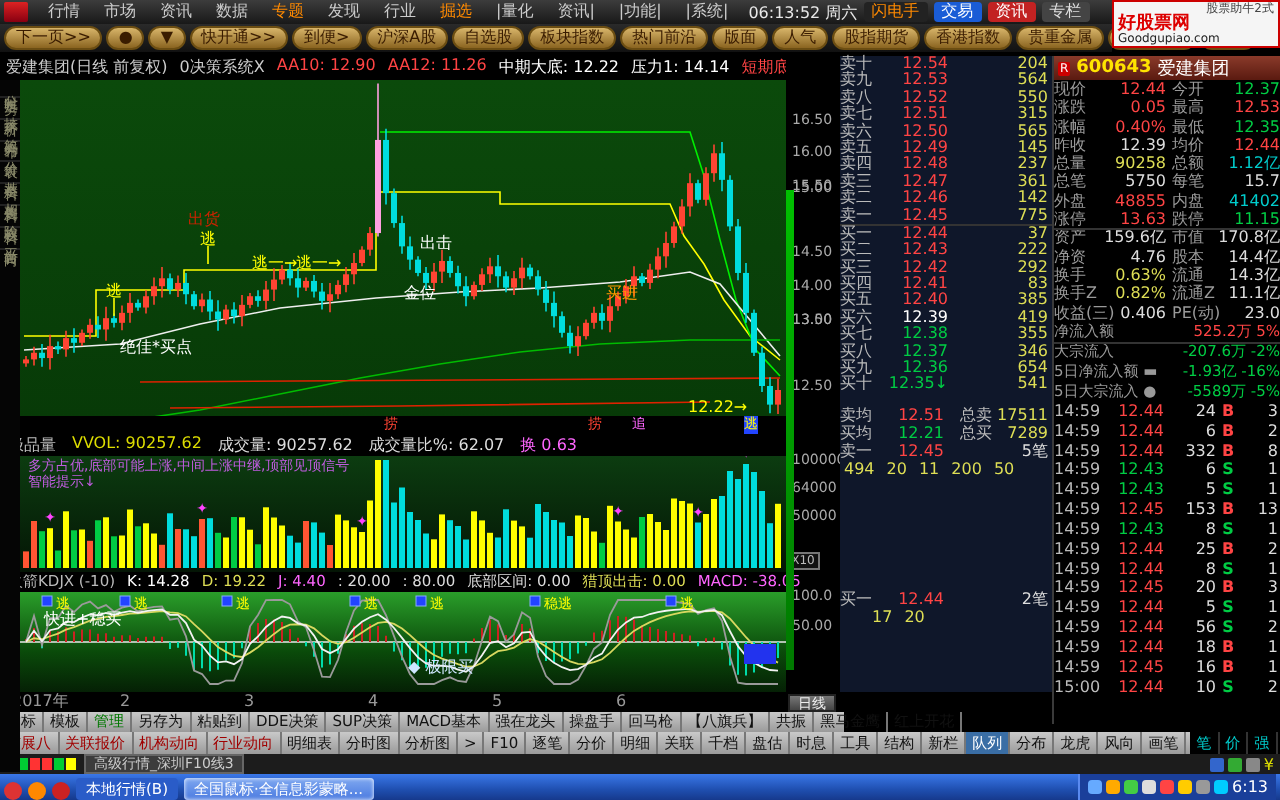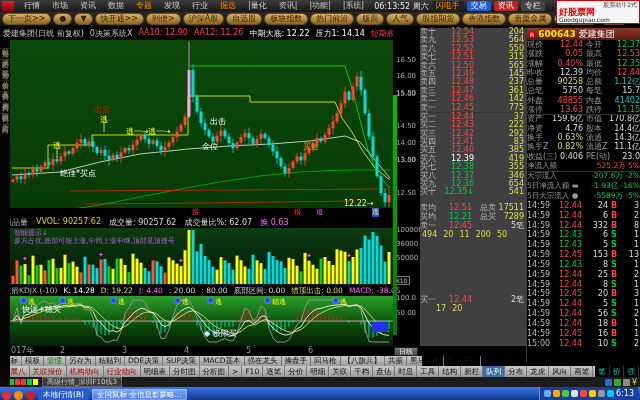--- a/index.html
+++ b/index.html
@@ -34,21 +34,21 @@
 #volhint{left:14px;top:229px;width:300px;font-size:7px;color:#c05ce0;line-height:8px;z-index:3}
 #kdjheader{left:0;top:286px;width:393px;height:10px;background:#000;display:flex;align-items:center;gap:6px;font-size:7.5px;padding-left:4px;white-space:nowrap}
 #kdjpane{left:10px;top:296px;width:383px;height:50px;background:linear-gradient(180deg,#2a9e2a,#0a4a0a 60%,#052005)}
 #datebar{left:0;top:346px;width:420px;height:10px;background:#000;font-size:8px;color:#999}
 #datebar span{position:absolute;top:0;line-height:10px}
 
 #axiscol .al{position:absolute;left:396px;font-size:7px;color:#aaa;line-height:8px;white-space:nowrap}
 #greenstrip{left:393px;top:95px;width:4px;height:240px;background:linear-gradient(#00c000,#007800);z-index:2}
 #x10box{left:393px;top:276px;width:17px;height:9px;border:1px solid #777;color:#bbb;font-size:6px;text-align:center;line-height:7px;background:#111}
 
-#queue{left:420px;top:28px;width:106px;height:318px;background:#404040;font-size:8px}
+#queue{left:420px;top:28px;width:106px;height:318px;background:#0f172a;font-size:8px}
 .qrow{display:flex;height:8.4px;line-height:8.4px;align-items:center}
 .qrow .ql{width:20px;color:#bbb}
 .qrow .qp{width:34px;text-align:right}
 .qrow .qv{flex:1;text-align:right;color:#dede55;padding-right:2px}
 .qsum{position:absolute;left:0;display:flex;width:106px;height:9px;line-height:9px;font-size:8px}
 .qsum .ql{width:22px;color:#bbb}.qsum .qp{width:30px;text-align:right}
 .qsum .qt{width:24px;color:#bbb;text-align:right}.qsum .qv{flex:1;text-align:right;color:#dede55;padding-right:2px}
 .qorders{position:absolute;left:2px;width:104px;display:flex;gap:6px;font-size:8px;color:#dede55;height:9px;line-height:9px}
 
 #rpanel{left:527px;top:28px;width:113px;height:334px;background:#000}
@@ -516,22 +516,22 @@
       <rect x="357.5" y="11.499999999999943" width="3" height="44.50000000000006" fill="#00dddd"></rect>
       <rect x="361.5" y="4.000000000000021" width="3" height="51.99999999999998" fill="#00dddd"></rect>
       <text x="363" y="1.0000000000000213" fill="#ff44ff" font-size="7" text-anchor="middle">✦</text>
       <rect x="365.5" y="8.000000000000021" width="3" height="47.99999999999998" fill="#00dddd"></rect>
       <rect x="369.5" y="17.5" width="3" height="38.5" fill="#00dddd"></rect>
       <rect x="373.5" y="33.60000000000004" width="3" height="22.399999999999963" fill="#00dddd"></rect>
       <rect x="377.5" y="23.900000000000063" width="3" height="32.09999999999994" fill="#ffff00"></rect>
     </svg>
 </div>
 <div id="volhint" class="abs">
+  <div>多方占优,底部可能上涨,中间上涨中继,顶部见顶信号</div>
   <div>智能提示↓</div>
-  <div>多方占优,底部可能上涨,中间上涨中继,顶部见顶信号</div>
 </div>
 
 <div id="kdjheader" class="abs">
   <div style="display:flex;gap:6px">
 
   <span style="color: rgb(187, 187, 187);">火箭KDJX (-10)</span>
       <span style="color: rgb(255, 255, 255);">K: 14.28</span>
       <span style="color: rgb(221, 221, 85);">D: 19.22</span>
       <span style="color: rgb(255, 102, 255);">J: 4.40</span>
       <span style="color: rgb(221, 221, 221);">: 20.00</span>
@@ -670,21 +670,21 @@
       <span class="al" style="top: 89px;">15.50</span>
       <span class="al" style="top: 90px;">15.00</span>
       <span class="al" style="top: 122px;">14.50</span>
       <span class="al" style="top: 139px;">14.00</span>
       <span class="al" style="top: 156px;">13.50</span>
       <span class="al" style="top: 156px;">13.00</span>
       <span class="al" style="top: 189px;">12.50</span>
     </div>
   <div>
       <span class="al" style="top: 226px;">100000</span>
-      <span class="al" style="top: 240px;">96000</span>
+      <span class="al" style="top: 240px;">64000</span>
       <span class="al" style="top: 254px;">50000</span>
     </div>
   <div>
       <span class="al" style="top: 294px;">100.0</span>
       <span class="al" style="top: 309px;">50.00</span>
     </div>
 </div>
 <div id="greenstrip" class="abs"></div>
 <div id="x10box" class="abs">X10</div>
 

